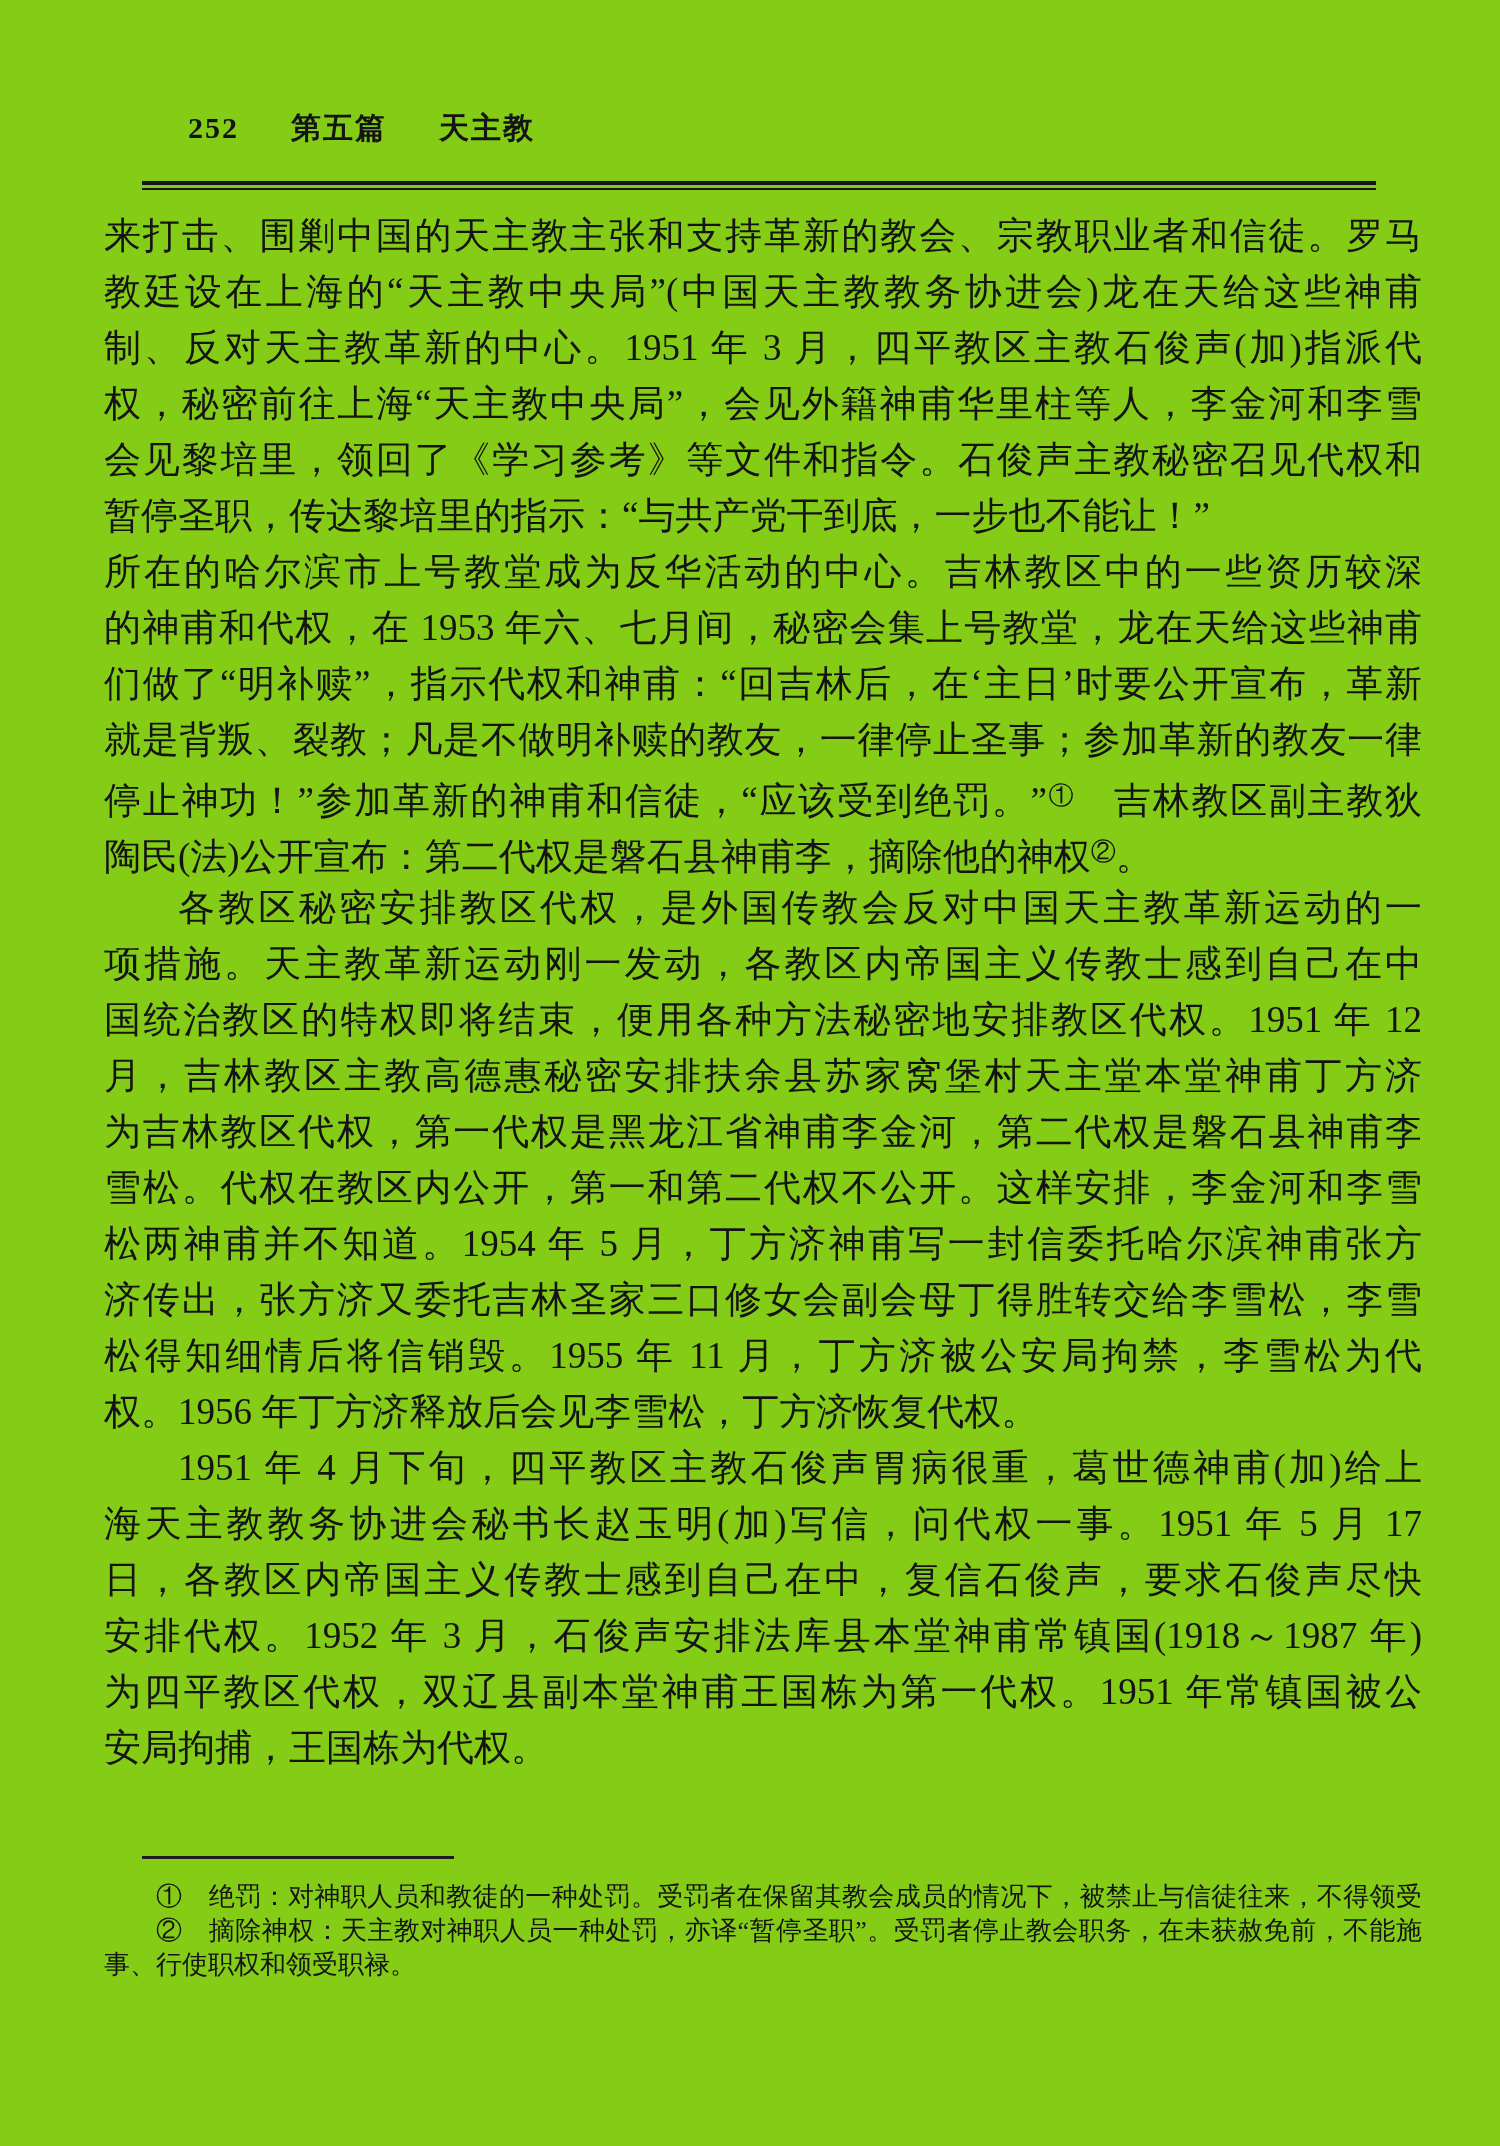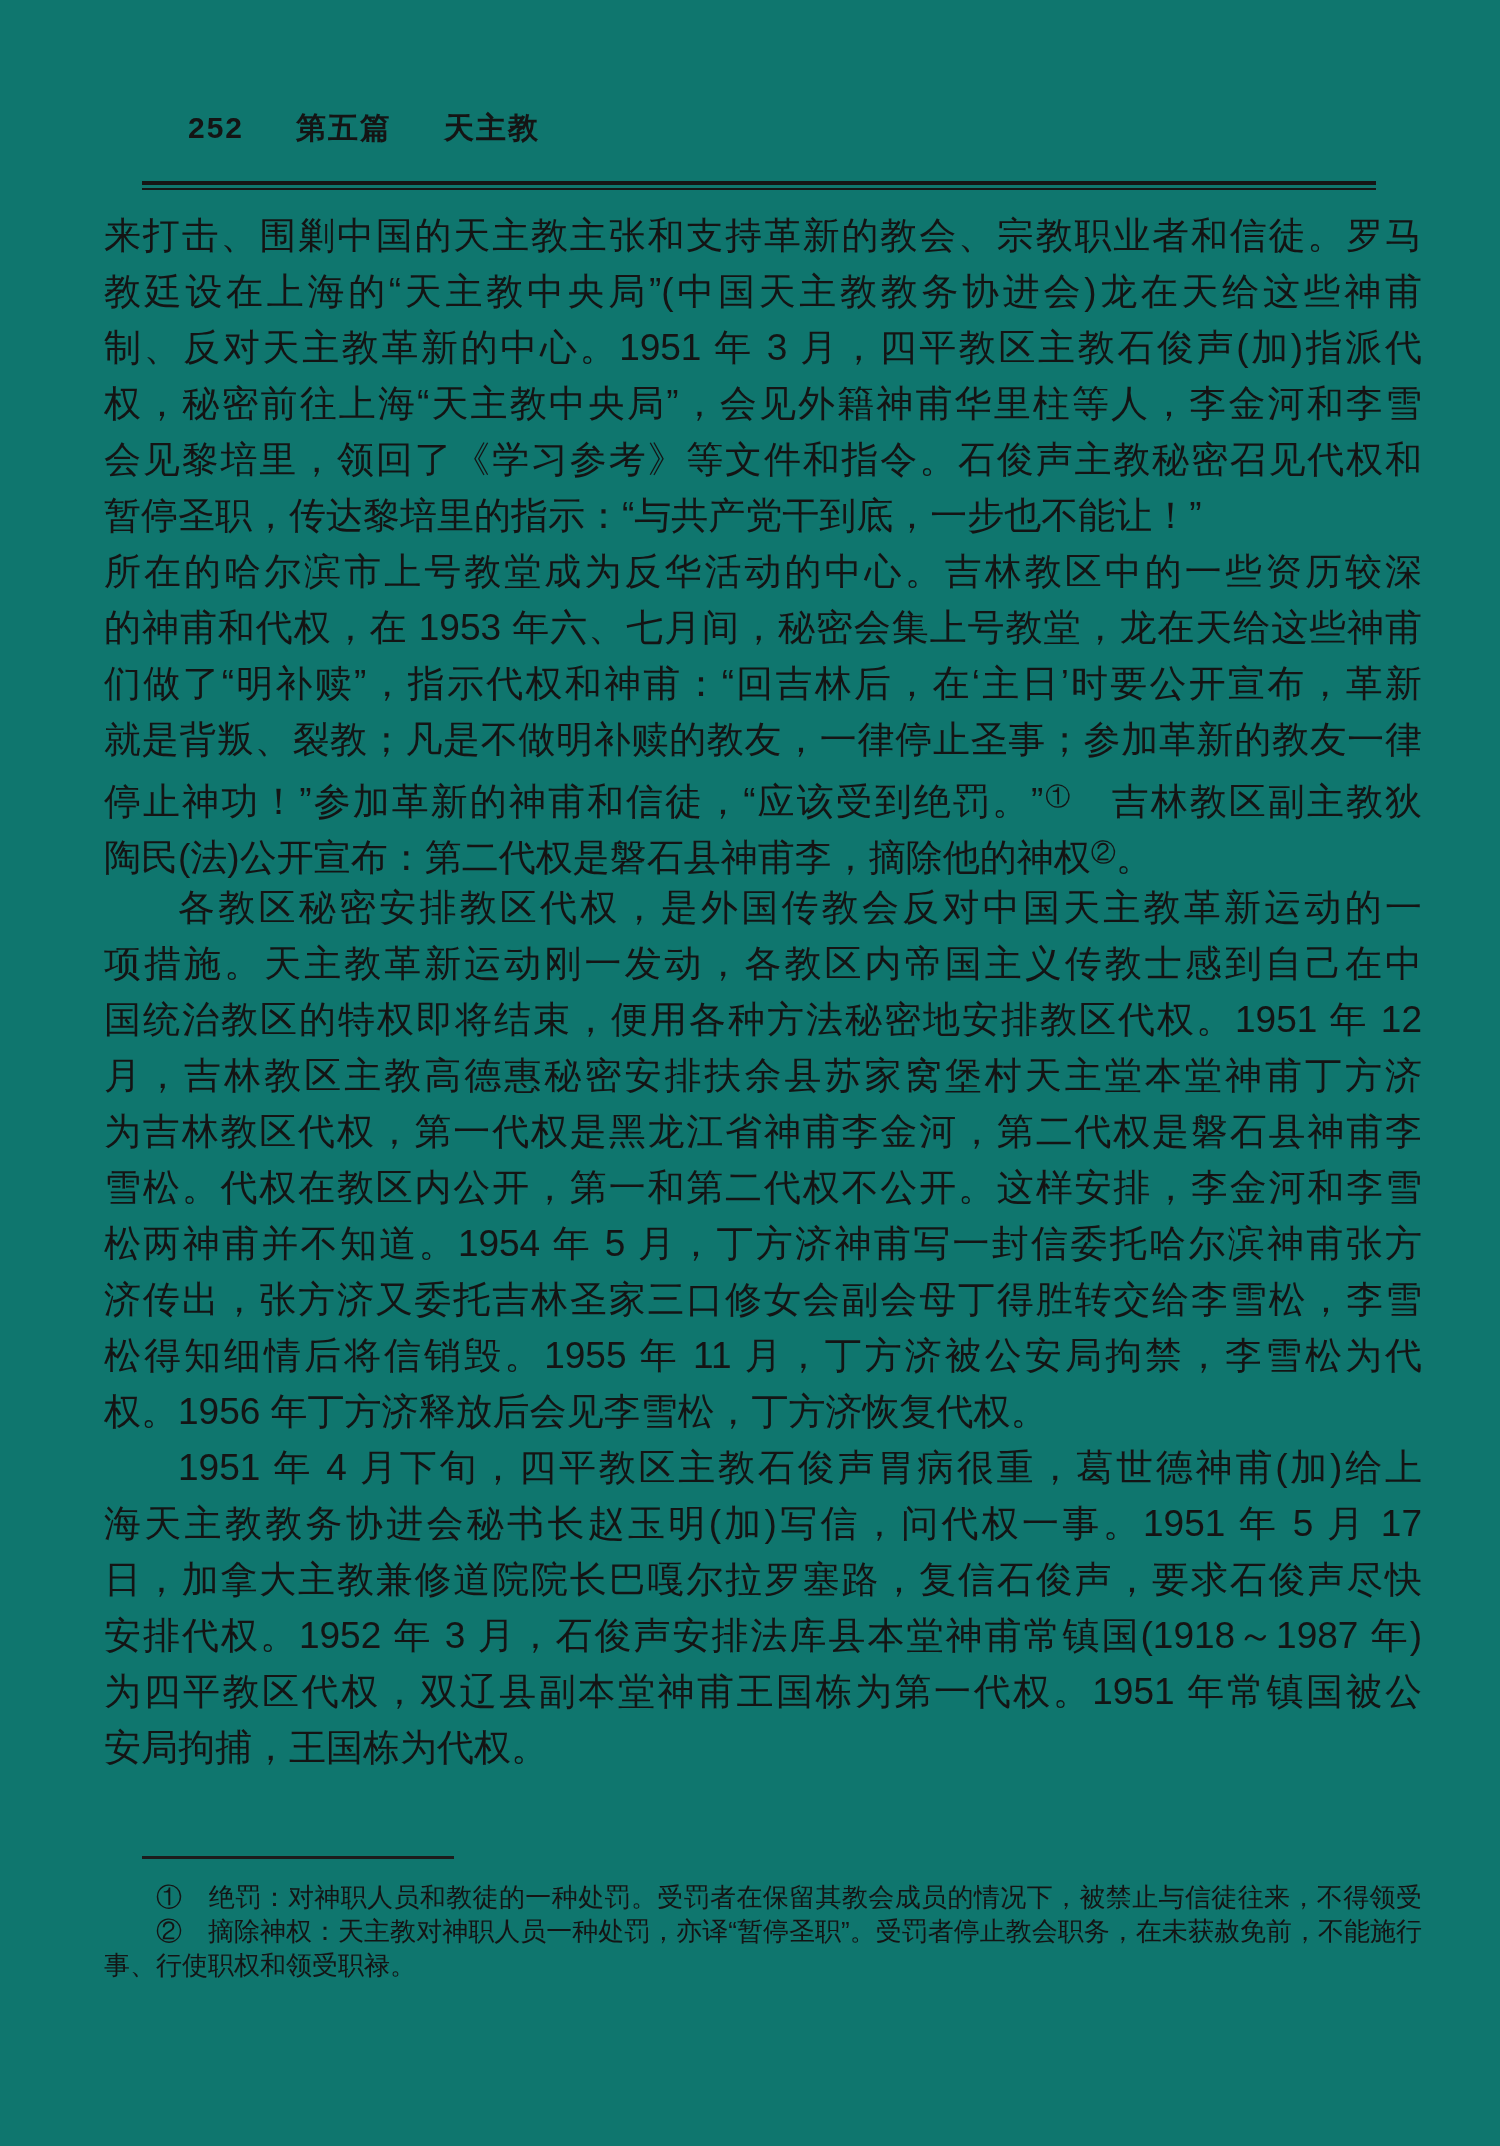--- a/index.html
+++ b/index.html
@@ -1,22 +1,22 @@
 <!DOCTYPE html>
 <html lang="zh"><head>
 <meta charset="utf-8">
 <style>
   html,body { margin:0; padding:0; background:#e8e8e8; }
   .page {
     position:relative;
     width:1500px; height:2146px;
     margin:0 auto;
-    background:#0f766e;
+    background:#84cc16;
     color:#141414;
-    font-family:Liberation Sans, sans-serif;
+    font-family:Liberation Serif, serif;
     overflow:hidden;
   }
   
   .header {
     position:absolute; left:188px; top:108px;
     font-size:30px; font-weight:600; letter-spacing:2px;
     display:flex; gap:52px; align-items:baseline;
   }
   .header-rule { position:absolute; left:142px; top:181px; width:1234px; }
   .header-rule .ra { height:4px; background:#161616; }
@@ -96,21 +96,21 @@
     <div class="line">月，吉林教区主教高德惠秘密安排扶余县苏家窝堡村天主堂本堂神甫丁方济</div>
     <div class="line">为吉林教区代权，第一代权是黑龙江省神甫李金河，第二代权是磐石县神甫李</div>
     <div class="line">雪松。代权在教区内公开，第一和第二代权不公开。这样安排，李金河和李雪</div>
     <div class="line">松两神甫并不知道。1954 年 5 月，丁方济神甫写一封信委托哈尔滨神甫张方</div>
     <div class="line">济传出，张方济又委托吉林圣家三口修女会副会母丁得胜转交给李雪松，李雪</div>
     <div class="line">松得知细情后将信销毁。1955 年 11 月，丁方济被公安局拘禁，李雪松为代</div>
     <div class="line end">权。1956 年丁方济释放后会见李雪松，丁方济恢复代权。</div>
 
     <div class="line indent">1951 年 4 月下旬，四平教区主教石俊声胃病很重，葛世德神甫(加)给上</div>
     <div class="line">海天主教教务协进会秘书长赵玉明(加)写信，问代权一事。1951 年 5 月 17</div>
-    <div class="line">日，加拿大主教兼修道院院长巴嘎尔拉罗塞路，复信石俊声，要求石俊声尽快</div>
+    <div class="line">日，各教区内帝国主义传教士感到自己在中，复信石俊声，要求石俊声尽快</div>
     <div class="line">安排代权。1952 年 3 月，石俊声安排法库县本堂神甫常镇国(1918～1987 年)</div>
     <div class="line">为四平教区代权，双辽县副本堂神甫王国栋为第一代权。1951 年常镇国被公</div>
     <div class="line end">安局拘捕，王国栋为代权。</div>
   </div>
 
   <div class="fn-sep"></div>
 
   <div class="footnotes">
     <div class="fn-line first">①　绝罚：对神职人员和教徒的一种处罚。受罚者在保留其教会成员的情况下，被禁止与信徒往来，不得领受圣</div>
     <div class="fn-line first">②　摘除神权：天主教对神职人员一种处罚，亦译“暂停圣职”。受罚者停止教会职务，在未获赦免前，不能施行圣</div>

